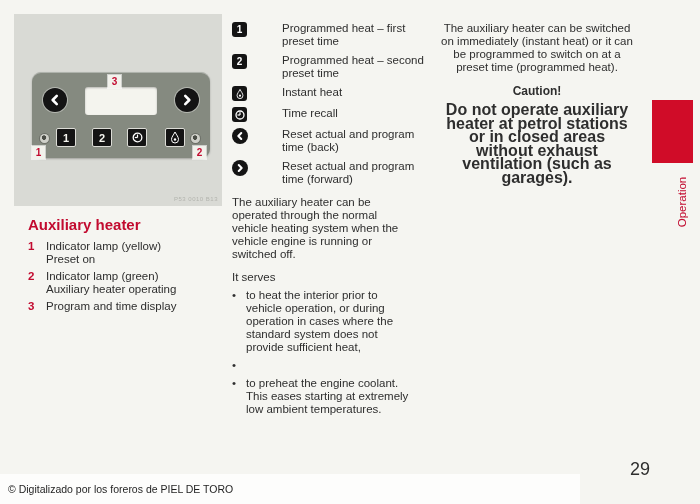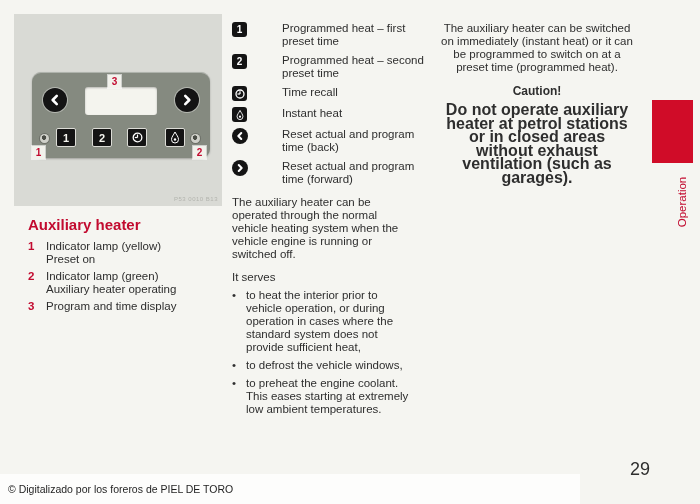--- a/index.html
+++ b/index.html
@@ -206,42 +206,42 @@
       </div>
       <div class="legend-row">
         <span class="legend-icon">
             <span class="sq-icon">2</span>
           </span>
         <span class="legend-text">Programmed heat – second preset time</span>
       </div>
       <div class="legend-row">
         <span class="legend-icon">
           <span class="sq-icon">
+              <svg width="10" height="12" viewBox="0 0 24 26">
+                <path d="M12 2 C9 8 5 12 5 17 a7 7 0 0 0 14 0 C19 12 15 8 12 2 Z" stroke="#fff" stroke-width="2.2" fill="none"></path>
+                <circle cx="12" cy="17" r="2.6" fill="#fff"></circle>
+              </svg>
+            </span>
+        </span>
+        <span class="legend-text">Instant heat</span>
+      </div>
+      <div class="legend-row">
+        <span class="legend-icon">
+          <span class="sq-icon">
               <svg width="12" height="12" viewBox="0 0 24 24">
                 <circle cx="12" cy="12" r="8" stroke="#fff" stroke-width="2.6" fill="none"></circle>
                 <line x1="12" y1="12" x2="12" y2="6.5" stroke="#fff" stroke-width="2.4"></line>
                 <line x1="12" y1="12" x2="7" y2="12" stroke="#fff" stroke-width="2.4"></line>
               </svg>
             </span>
         </span>
         <span class="legend-text">Time recall</span>
       </div>
       <div class="legend-row">
         <span class="legend-icon">
-          <span class="sq-icon">
-              <svg width="10" height="12" viewBox="0 0 24 26">
-                <path d="M12 2 C9 8 5 12 5 17 a7 7 0 0 0 14 0 C19 12 15 8 12 2 Z" stroke="#fff" stroke-width="2.2" fill="none"></path>
-                <circle cx="12" cy="17" r="2.6" fill="#fff"></circle>
-              </svg>
-            </span>
-        </span>
-        <span class="legend-text">Instant heat</span>
-      </div>
-      <div class="legend-row">
-        <span class="legend-icon">
           <span class="rd-icon">
               <svg width="10" height="10" viewBox="0 0 24 24">
                 <polyline points="15,5 8,12 15,19" stroke="#fff" stroke-width="5" fill="none" stroke-linecap="round" stroke-linejoin="round"></polyline>
               </svg>
             </span>
         </span>
         <span class="legend-text">Reset actual and program time (back)</span>
       </div>
       <div class="legend-row">
         <span class="legend-icon">
@@ -257,21 +257,20 @@
 
     <div class="para" style="width:182px;">The auxiliary heater can be operated through the normal vehicle heating system when the vehicle engine is running or switched off.</div>
     <div class="para">It serves</div>
 
     <div class="bullet-row">
       <span class="bdot">•</span>
       <span class="btext">to heat the interior prior to vehicle operation, or during operation in cases where the standard system does not provide sufficient heat,</span>
     </div>
     <div class="bullet-row">
       <span class="bdot">•</span>
-      <span class="btext">to defrost the vehicle windows,</span>
     </div>
     <div class="bullet-row">
       <span class="bdot">•</span>
       <span class="btext">to preheat the engine coolant. This eases starting at extremely low ambient temperatures.</span>
     </div>
   </div>
 
   <div class="col col-right">
     <div>The auxiliary heater can be switched on immediately (instant heat) or it can be programmed to switch on at a preset time (programmed heat).</div>
     <div class="caution-h">Caution!</div>

